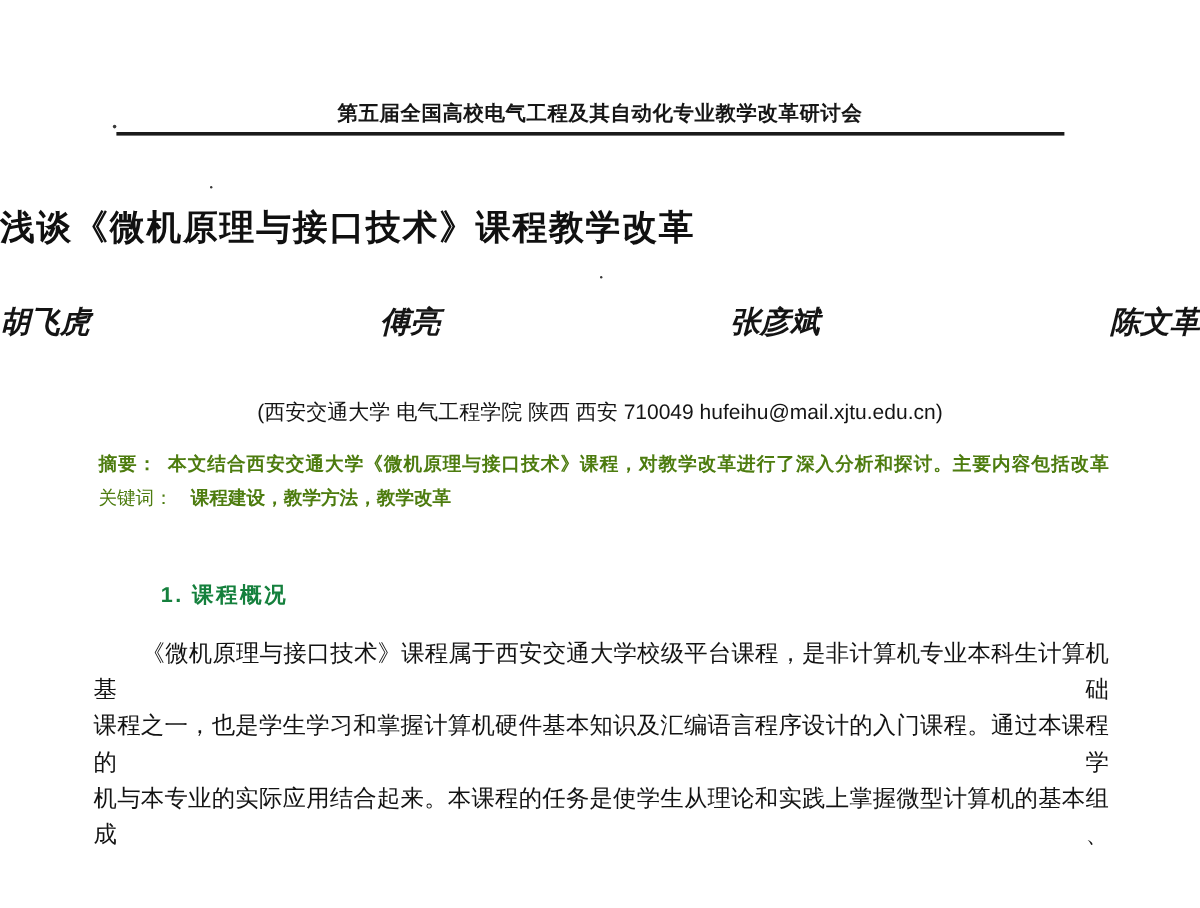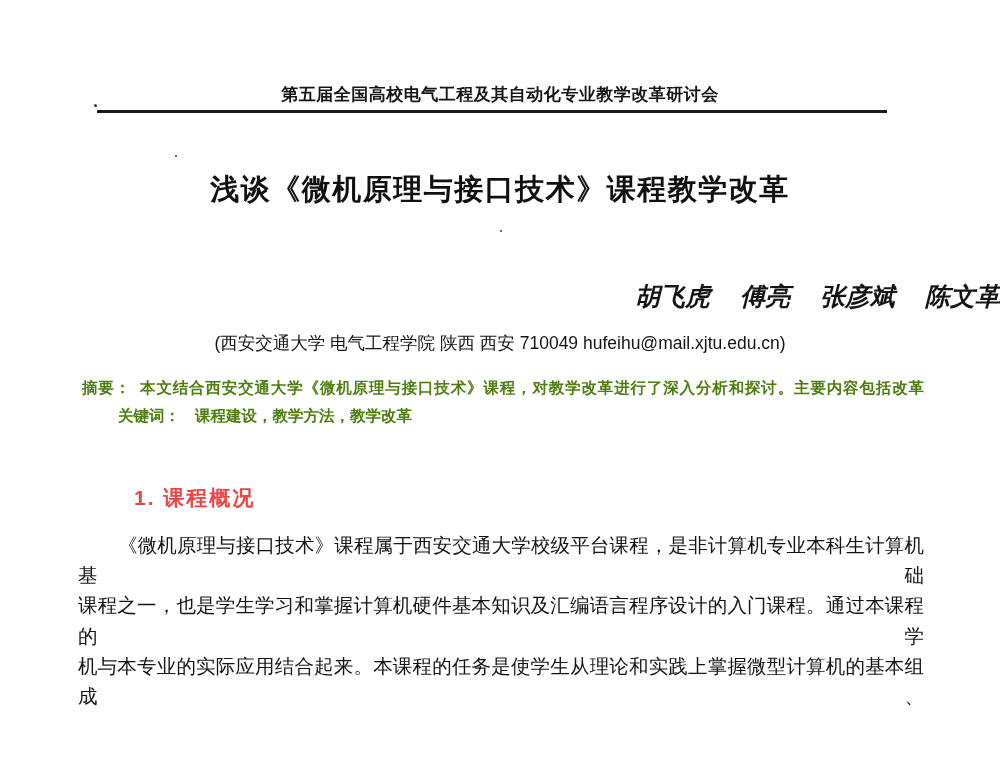--- a/index.html
+++ b/index.html
@@ -26,39 +26,38 @@
   .header-rule {
     position: absolute;
     top: 110px; left: 97px;
     width: 790px; height: 3px;
     background: #1b1b1b;
   }
 
   .paper-title {
     position: absolute;
     top: 170px; left: 0; width: 100%;
-    text-align: center;
+    text-align: left;
     font-size: 29px;
     font-weight: 800;
     letter-spacing: 1.5px;
     color: #101010;
   }
 
   .authors-row {
     position: absolute;
     top: 252px; left: 0; width: 100%;
     display: flex;
-    justify-content: flex-end;
+    justify-content: space-between;
     gap: 30px;
     font-family: "Liberation Serif", serif;
     font-style: italic;
     font-weight: 600;
     font-size: 25px;
     color: #141414;
-    margin-top: 28px;
   }
 
   .affiliation-line {
     position: absolute;
     top: 331px; left: 0; width: 100%;
     text-align: center;
     font-size: 17.5px;
     font-weight: 400;
     color: #141414;
   }
@@ -70,29 +69,29 @@
     font-size: 15.5px;
     font-weight: 600;
     line-height: 27.5px;
     color: #4d7c0f;
   }
   .abstract-block .fill {
     text-align: justify;
     text-align-last: justify;
   }
   .inline-label { font-weight: 800; margin-right: 9px; }
-  .kw-label { font-weight: 700; margin-right: 15px; margin-left: 36px; }
+  .kw-label { font-weight: 400; margin-right: 15px; }
 
   .section-heading {
     position: absolute;
     left: 134px; top: 484px;
-    font-size: 21px;
+    font-size: 18px;
     font-weight: 800;
     letter-spacing: 2px;
-    color: #ef4444;
+    color: #15803d;
   }
 
   .body-block {
     position: absolute;
     left: 78px; top: 530px;
     width: 846px;
     font-size: 19.5px;
     font-weight: 500;
     line-height: 30.2px;
     color: #131313;

